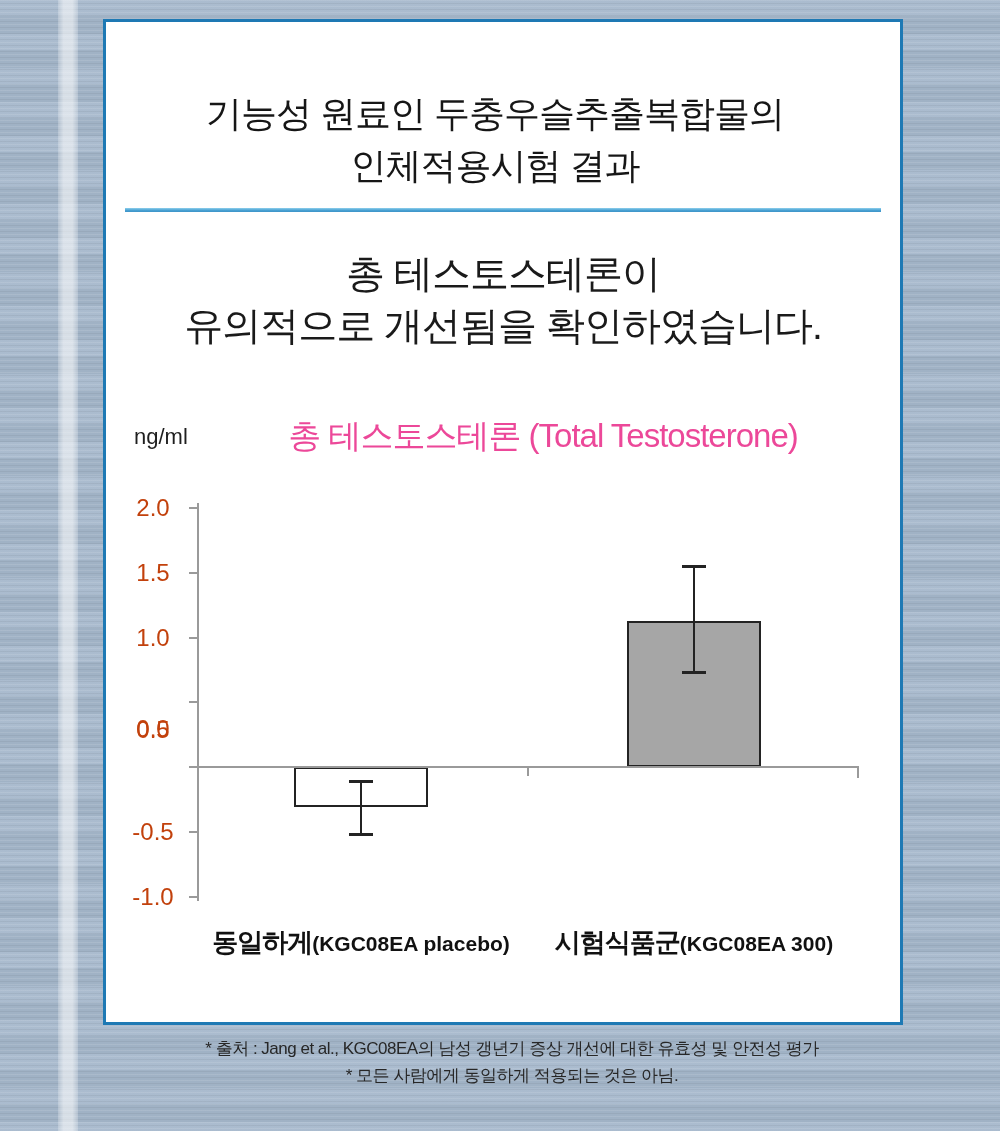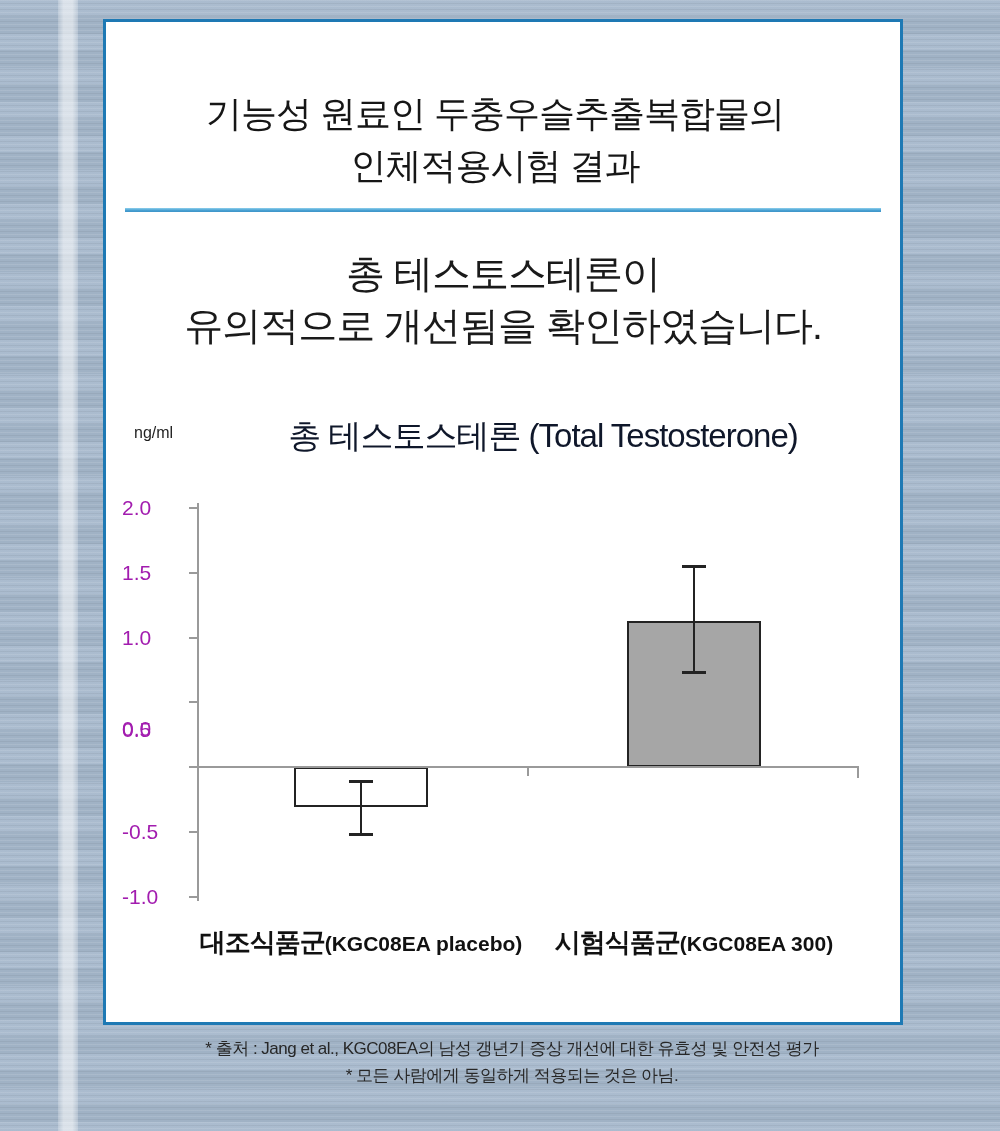--- a/index.html
+++ b/index.html
@@ -58,43 +58,43 @@
     text-align: center;
     color: #1a1a1a;
     font-size: 39px; font-weight: 500;
     line-height: 52px;
     letter-spacing: -1px;
   }
 
   
   .unit-label {
     position: absolute; left: 28px; top: 402px;
-    font-size: 16px; color: #1f1f1f;
+    font-size: 22px; color: #1f1f1f;
   }
   .chart-title {
     position: absolute; top: 392px; left: 100px; right: 20px;
     text-align: center;
-    font-size: 33px; font-weight: 500; color: #0f172a;
+    font-size: 33px; font-weight: 500; color: #ec4899;
     letter-spacing: -1px;
     white-space: nowrap;
   }
   #plot { position: absolute; inset: 0; }
   .y-axis-line {
     position: absolute; left: 91px; top: 481px; width: 2px; height: 398px;
     background: #9a9a9a;
   }
   .zero-line {
     position: absolute; left: 91px; top: 744px; width: 662px; height: 2px;
     background: #9a9a9a; z-index: 5;
   }
   .x-tick { position: absolute; width: 2px; background: #9a9a9a; z-index: 5; }
   .y-tick { position: absolute; left: 83px; width: 9px; height: 2px; background: #9a9a9a; }
   .y-tick-label {
     position: absolute; left: 16px; width: 62px; height: 24px;
-    text-align: left; font-size: 21px; color: #a21caf; line-height: 24px;
+    text-align: center; font-size: 24px; color: #c2410c; line-height: 24px;
   }
   .bar { position: absolute; box-sizing: border-box; border: 2px solid #232323; z-index: 2; }
   .err-line { position: absolute; width: 2px; background: #232323; z-index: 6; }
   .err-cap  { position: absolute; width: 24px; height: 3px; background: #232323; z-index: 6; }
   .cat-label {
     position: absolute; top: 903px; width: 380px;
     text-align: center; color: #111111; white-space: nowrap;
   }
   .cat-label .ko { font-size: 26px; font-weight: 600; letter-spacing: -1px; }
   .cat-label .en { font-size: 21px; font-weight: 600; letter-spacing: 0; margin-top: 44px; }
@@ -154,21 +154,21 @@
       <div class="err-line" style="left: 254px; top: 759.245px; height: 53.095px;"></div>
       <div class="err-cap" style="left: 243px; top: 758.245px;"></div>
       <div class="err-cap" style="left: 243px; top: 811.34px;"></div>
       <div class="bar" style="left: 521px; top: 598.665px; width: 134px; height: 146.335px; background: rgb(166, 166, 166); border-color: rgb(35, 35, 35);"></div>
       <div class="err-line" style="left: 587px; top: 544.275px; height: 106.19px;"></div>
       <div class="err-cap" style="left: 576px; top: 543.275px;"></div>
       <div class="err-cap" style="left: 576px; top: 649.465px;"></div>
     </div>
 
   <div class="cat-label" style="left:65px;">
-    <span class="ko">대조식품군</span><span class="en">(KGC08EA placebo)</span>
+    <span class="ko">동일하게</span><span class="en">(KGC08EA placebo)</span>
   </div>
   <div class="cat-label" style="left:398px;">
     <span class="ko">시험식품군</span><span class="en">(KGC08EA 300)</span>
   </div>
 
 </div>
 
 <div class="footnotes">
   <div>* 출처 : Jang et al., KGC08EA의 남성 갱년기 증상 개선에 대한 유효성 및 안전성 평가</div>
   <div>* 모든 사람에게 동일하게 적용되는 것은 아님.</div>

